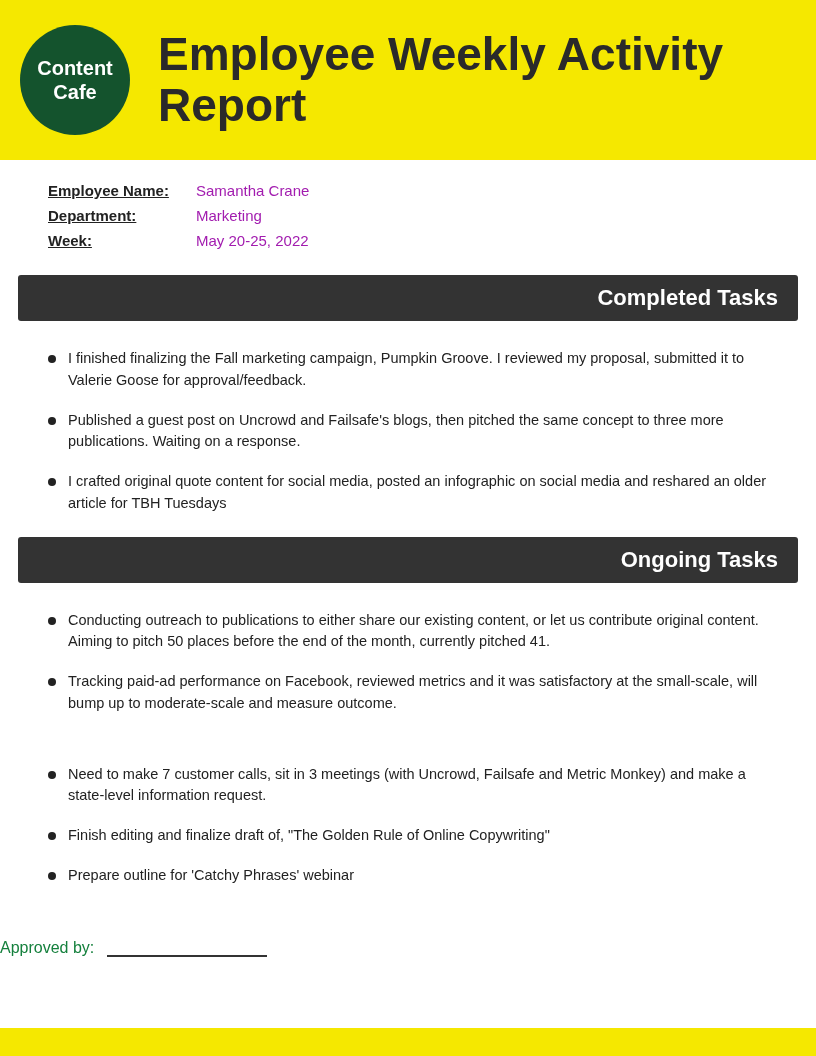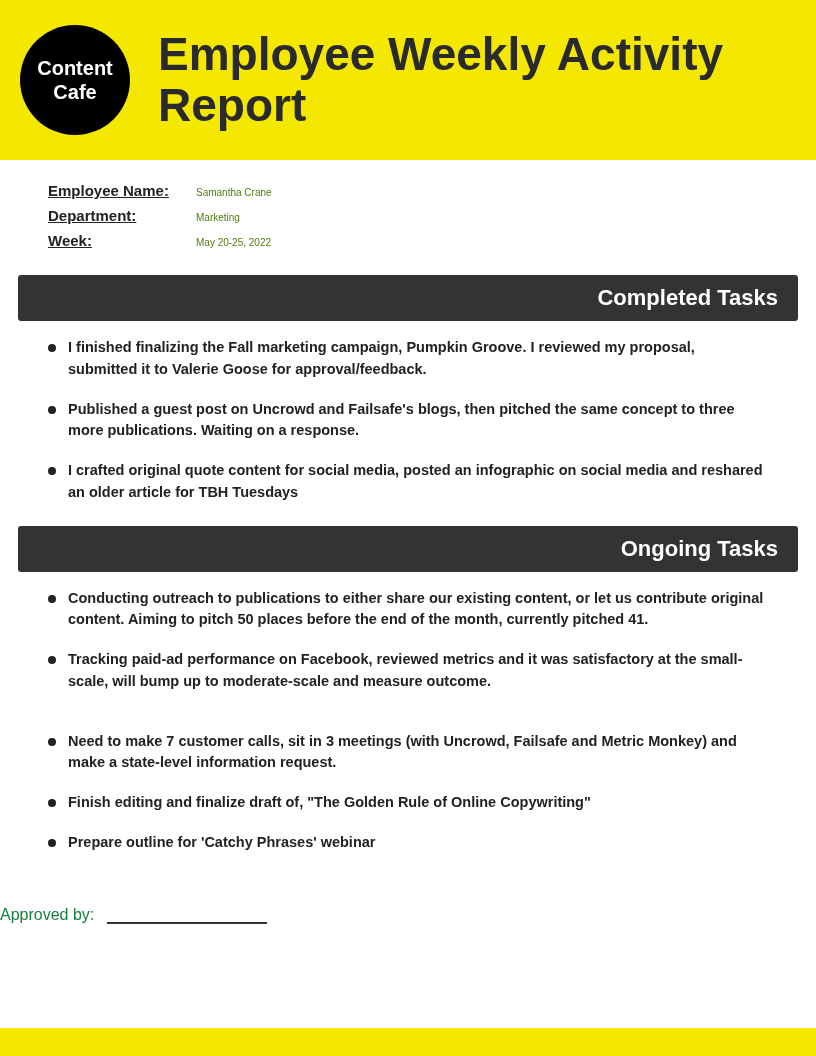--- a/index.html
+++ b/index.html
@@ -15,21 +15,21 @@
     .header {
       background: #f5e800;
       display: flex;
       align-items: center;
       padding: 18px 24px 18px 20px;
       min-height: 160px;
     }
     .logo-circle {
       width: 110px;
       height: 110px;
-      background: #000000;
+      background: #14532d;
       border-radius: 50%;
       display: flex;
       align-items: center;
       justify-content: center;
       flex-shrink: 0;
       margin-right: 28px;
     }
     .logo-text {
       color: #fff;
       font-size: 20px;
@@ -55,41 +55,40 @@
       font-size: 15px;
     }
     .info-label {
       text-decoration: underline;
       font-weight: 600;
       width: 148px;
       flex-shrink: 0;
       color: #222;
     }
     .info-value {
-      color: #4d7c0f;
-      font-size: 10px;
+      color: #a21caf;
+      font-size: 15px;
     }
 
     
     .section-header {
       background: #333;
       color: #fff;
       text-align: right;
       font-size: 22px;
       font-weight: bold;
       padding: 10px 20px;
       margin: 0 18px;
       border-radius: 3px;
     }
 
     
     .task-list {
-      padding: 16px 48px 16px 48px;
+      padding: 27px 48px 16px 48px;
       list-style: none;
-      font-weight: bold;
     }
     .task-list li {
       display: flex;
       align-items: flex-start;
       margin-bottom: 18px;
       font-size: 14.5px;
       line-height: 1.5;
       color: #222;
     }
     .task-list li:last-child {

